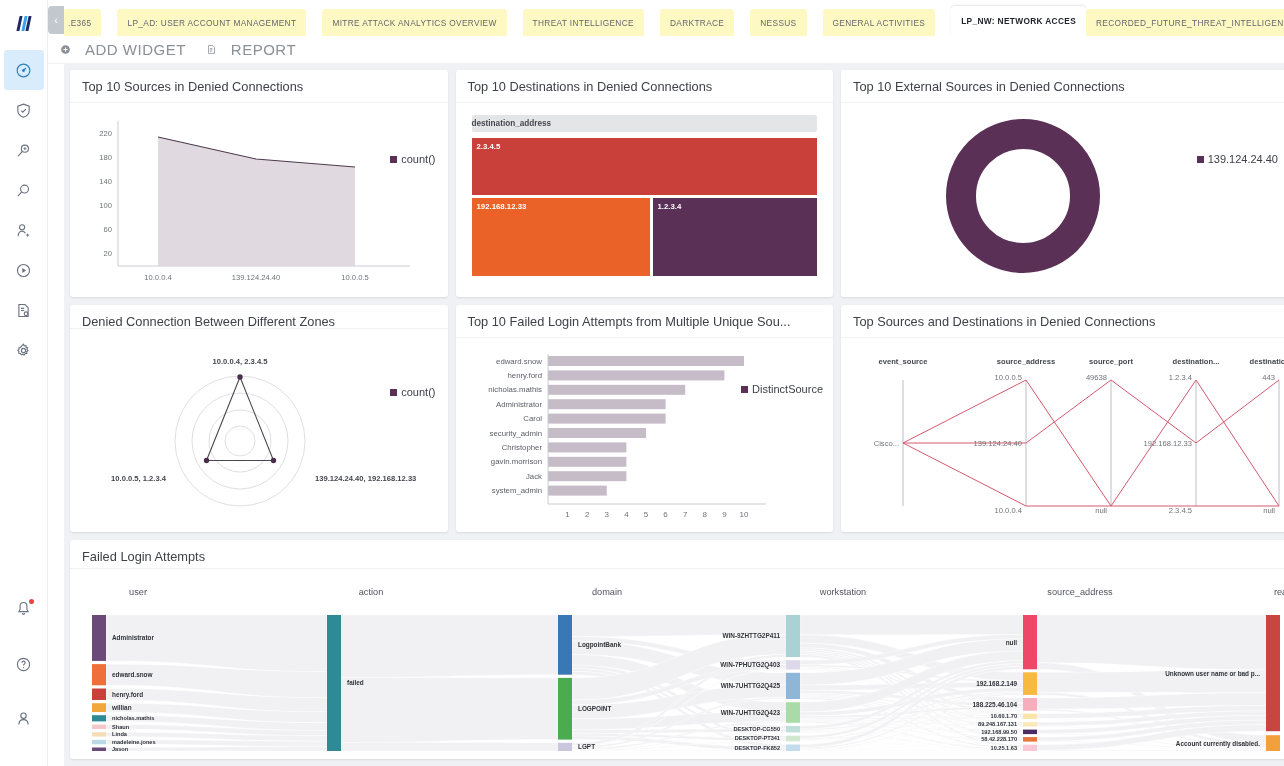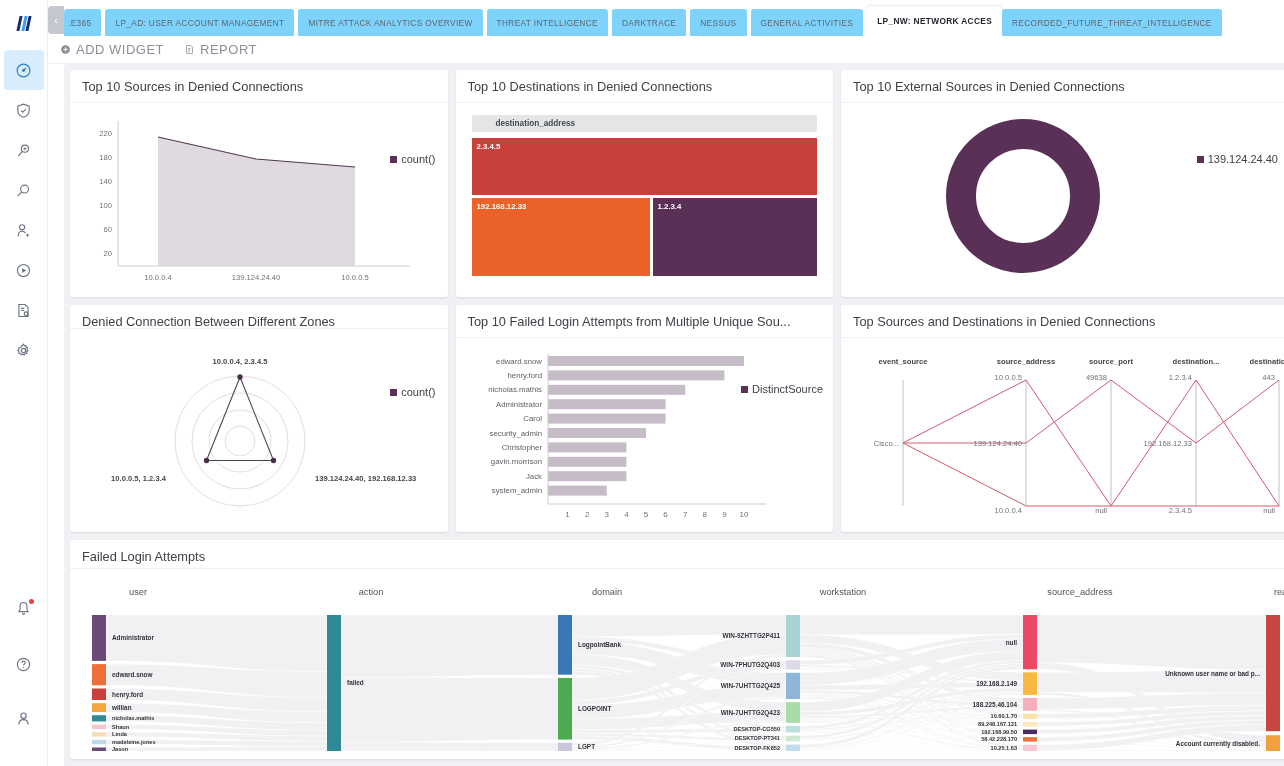--- a/index.html
+++ b/index.html
@@ -49,43 +49,43 @@
     background:#fff; display:flex; align-items:flex-end;
     padding-left:0px;
   }
   .tab-scroll-btn {
     width:16px; height:28px; background:#c3c7ce; color:#fff;
     display:flex; align-items:center; justify-content:center;
     border-radius:4px 0 0 4px; font-size:11px; cursor:pointer;
     margin-bottom:2px; flex:0 0 auto;
   }
   .tab {
-    height:27px; background:#7dd3fc; color:#62656d;
+    height:27px; background:#fef9c3; color:#62656d;
     font-size:8.3px; letter-spacing:.35px;
     display:flex; align-items:center; justify-content:center;
-    padding:0 10px; border-radius:3px 3px 0 0; margin-right:4px;
+    padding:0 10px; border-radius:3px 3px 0 0; margin-right:16px;
     margin-bottom:0px; white-space:nowrap; cursor:pointer;
     font-weight:400;
   }
   .tab.clipped { padding-left:4px; }
   .tab.active {
     background:#ffffff; color:#21242c; font-weight:bold;
     height:30px; box-shadow:0 -1px 2px rgba(0,0,0,.10);
     border-radius:4px 4px 0 0; margin-right:0;
   }
 
   
   .toolbar {
     position:absolute; left:48px; top:36px; width:1236px; height:28px;
     background:#fff; display:flex; align-items:center;
     padding-left:12px; gap:20px; border-bottom:1px solid #f0f1f3;
   }
   .tool-btn {
-    display:flex; align-items:center; gap:5px;
-    font-size:13px; color:#8b8f97; letter-spacing:.5px; cursor:pointer;
+    display:flex; align-items:center; gap:14px;
+    font-size:15px; color:#8b8f97; letter-spacing:.5px; cursor:pointer;
   }
   .tool-btn svg { width:11px; height:11px; }
 
   
   .canvas {
     position:absolute; left:64px; top:64px; width:1236px; height:702px;
     background:#f0f1f4; padding:6px;
   }
   .grid-row { display:flex; gap:8px; margin-bottom:8px; }
 
@@ -106,21 +106,21 @@
     font-size:11px; color:#3e4148;
   }
   .legend .sw { width:7px; height:7px; background:#5b3057; display:block; }
 
   .axis-lbl { font-size:7.6px; fill:#6f7278; font-family:"Liberation Sans",sans-serif; }
   .axis-lbl-b { font-size:7.6px; fill:#44474d; font-family:"Liberation Sans",sans-serif; font-weight:bold; }
 
   
   .tm-header {
     background:#e4e5e7; font-size:8.2px; font-weight:bold; color:#44474d;
-    padding:4px 24px; border-radius:2px;
+    padding:4px 0; border-radius:2px;
   }
   .tm-cell { position:relative; color:#fff; font-size:7.8px; font-weight:bold; }
   .tm-cell span { position:absolute; left:5px; top:4px; }
 
   
   .hb-label { font-size:7.8px; fill:#5d6067; font-family:"Liberation Sans",sans-serif; }
   .hb-tick  { font-size:8px; fill:#6f7278; font-family:"Liberation Sans",sans-serif; }
 
   
   .sk-col-head { font-size:9.2px; fill:#51545b; font-family:"Liberation Sans",sans-serif; }

